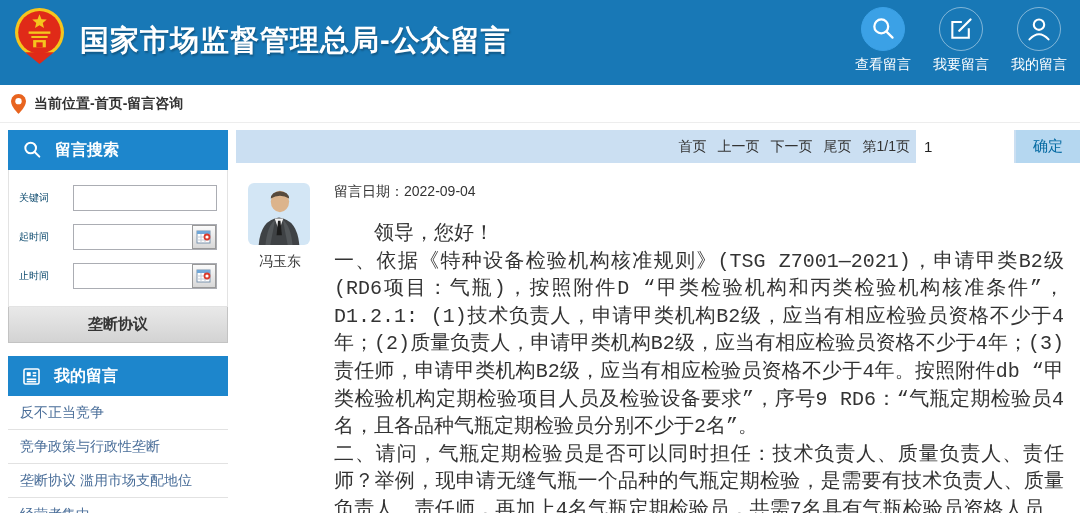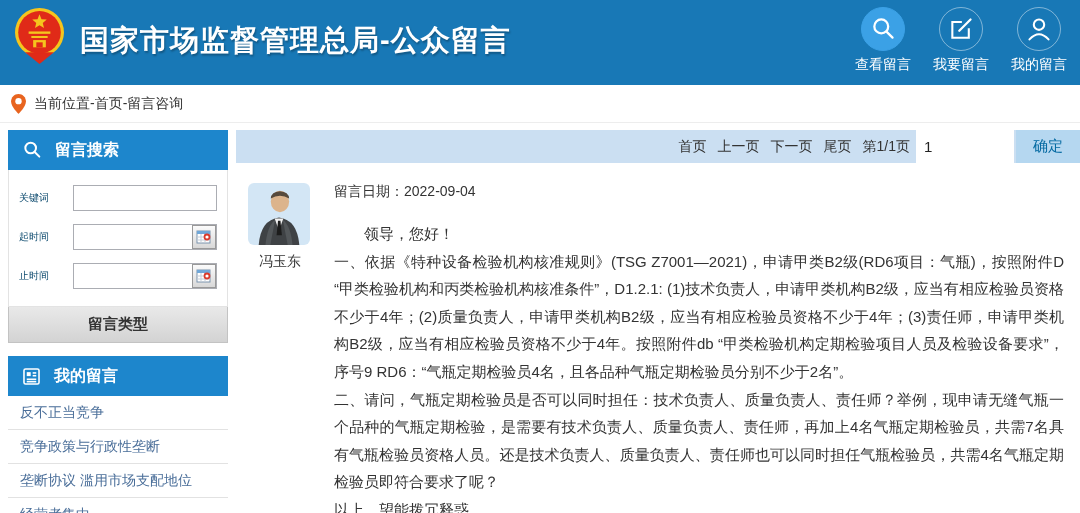--- a/index.html
+++ b/index.html
@@ -15,21 +15,21 @@
   .nav-item { width:78px; text-align:center; cursor:pointer; }
   .nav-icon { width:44px; height:44px; border-radius:50%; margin:2px auto 5px;
               display:flex; align-items:center; justify-content:center;
               border:1px solid rgba(255,255,255,0.45); }
   .nav-icon.active { background:#3ba1e6; border-color:#3ba1e6; }
   .nav-label { color:#fff; font-size:14px; }
 
   
   .breadcrumb { position:absolute; top:85px; left:0; width:1080px; height:38px; background:#fff;
                 border-bottom:1px solid #ededed; display:flex; align-items:center; padding-left:10px; }
-  .breadcrumb-text { font-size:14px; font-weight:normal; color:#333; margin-left:7px; }
+  .breadcrumb-text { font-size:14px; font-weight:bold; color:#333; margin-left:7px; }
 
   
   .sidebar { position:absolute; left:8px; top:130px; width:220px; }
   .panel-header { height:40px; background:#1d86cc; color:#fff; display:flex; align-items:center;
                   padding-left:14px; font-size:16px; font-weight:bold; }
   .panel-header .ph-icon { margin-right:13px; display:flex; }
   .search-body { border:1px solid #e3e3e3; border-top:none; padding:15px 10px 4px; background:#fff; }
   .form-row { display:flex; align-items:center; margin-bottom:13px; }
   .form-label { width:54px; font-size:10px; color:#0c4a6e; flex:none; }
   .input-wrap { position:relative; flex:1; }
@@ -59,21 +59,21 @@
 
   .message { display:flex; padding:20px 16px 0 12px; }
   .avatar-col { width:64px; flex:none; text-align:center; }
   .avatar-box { width:62px; height:62px; background:#d3e6f5; border-radius:6px; overflow:hidden;
                 display:flex; align-items:flex-end; justify-content:center; }
   .author-name { font-size:14px; color:#333; margin-top:8px; }
   .msg-content { flex:1; margin-left:22px; }
   .title-row { display:flex; justify-content:space-between; align-items:baseline; margin-bottom:19px; }
   .msg-title { font-size:16px; font-weight:bold; color:#111; }
   .msg-date { font-size:14px; color:#333; white-space:nowrap; }
-  .msg-para { font-size:15px; color:#333; line-height:27.6px; text-align:justify; }
+  .msg-para { font-size:20px; color:#333; line-height:27.6px; text-align:justify;font-family:Liberation Mono, monospace; }
 </style>
 </head>
 <body>
 
 <div class="header">
   <svg class="emblem" viewBox="0 0 60 64">
     <circle cx="30" cy="28" r="27" fill="#f5c51d"></circle>
     <path d="M14,50 L30,63 L46,50 Z" fill="#e02a18"></path>
     <circle cx="30" cy="28" r="23.5" fill="#e02a18"></circle>
     <polygon fill="#f5c51d" points="30,8 32.2,13.6 38,13.9 33.6,17.6 35,23.2 30,20 25,23.2 26.4,17.6 22,13.9 27.8,13.6"></polygon>
@@ -172,21 +172,21 @@
             <line x1="5" y1="5" x2="5" y2="14" stroke="#c3cdd8" stroke-width="1"></line>
             <line x1="9" y1="5" x2="9" y2="14" stroke="#c3cdd8" stroke-width="1"></line>
             <circle cx="11" cy="8" r="3.4" fill="#d93a2b"></circle>
             <circle cx="11" cy="8" r="1.6" fill="#fff"></circle>
           </svg>
         </span>
       </span>
     </div>
   </div>
 
-  <div class="query-all">留言类型</div>
+  <div class="query-all">垄断协议</div>
 
   <div class="cat-panel">
     <div class="panel-header">
       <span class="ph-icon">
         <svg width="19" height="19" viewBox="0 0 24 24">
           <rect x="2.5" y="2.5" width="19" height="19" rx="2" fill="none" stroke="#fff" stroke-width="2"></rect>
           <rect x="6" y="6.5" width="5" height="5" fill="#fff"></rect>
           <line x1="13.5" y1="7.5" x2="18" y2="7.5" stroke="#fff" stroke-width="2"></line>
           <line x1="13.5" y1="11" x2="18" y2="11" stroke="#fff" stroke-width="2"></line>
           <line x1="6" y1="15.5" x2="18" y2="15.5" stroke="#fff" stroke-width="2"></line>

